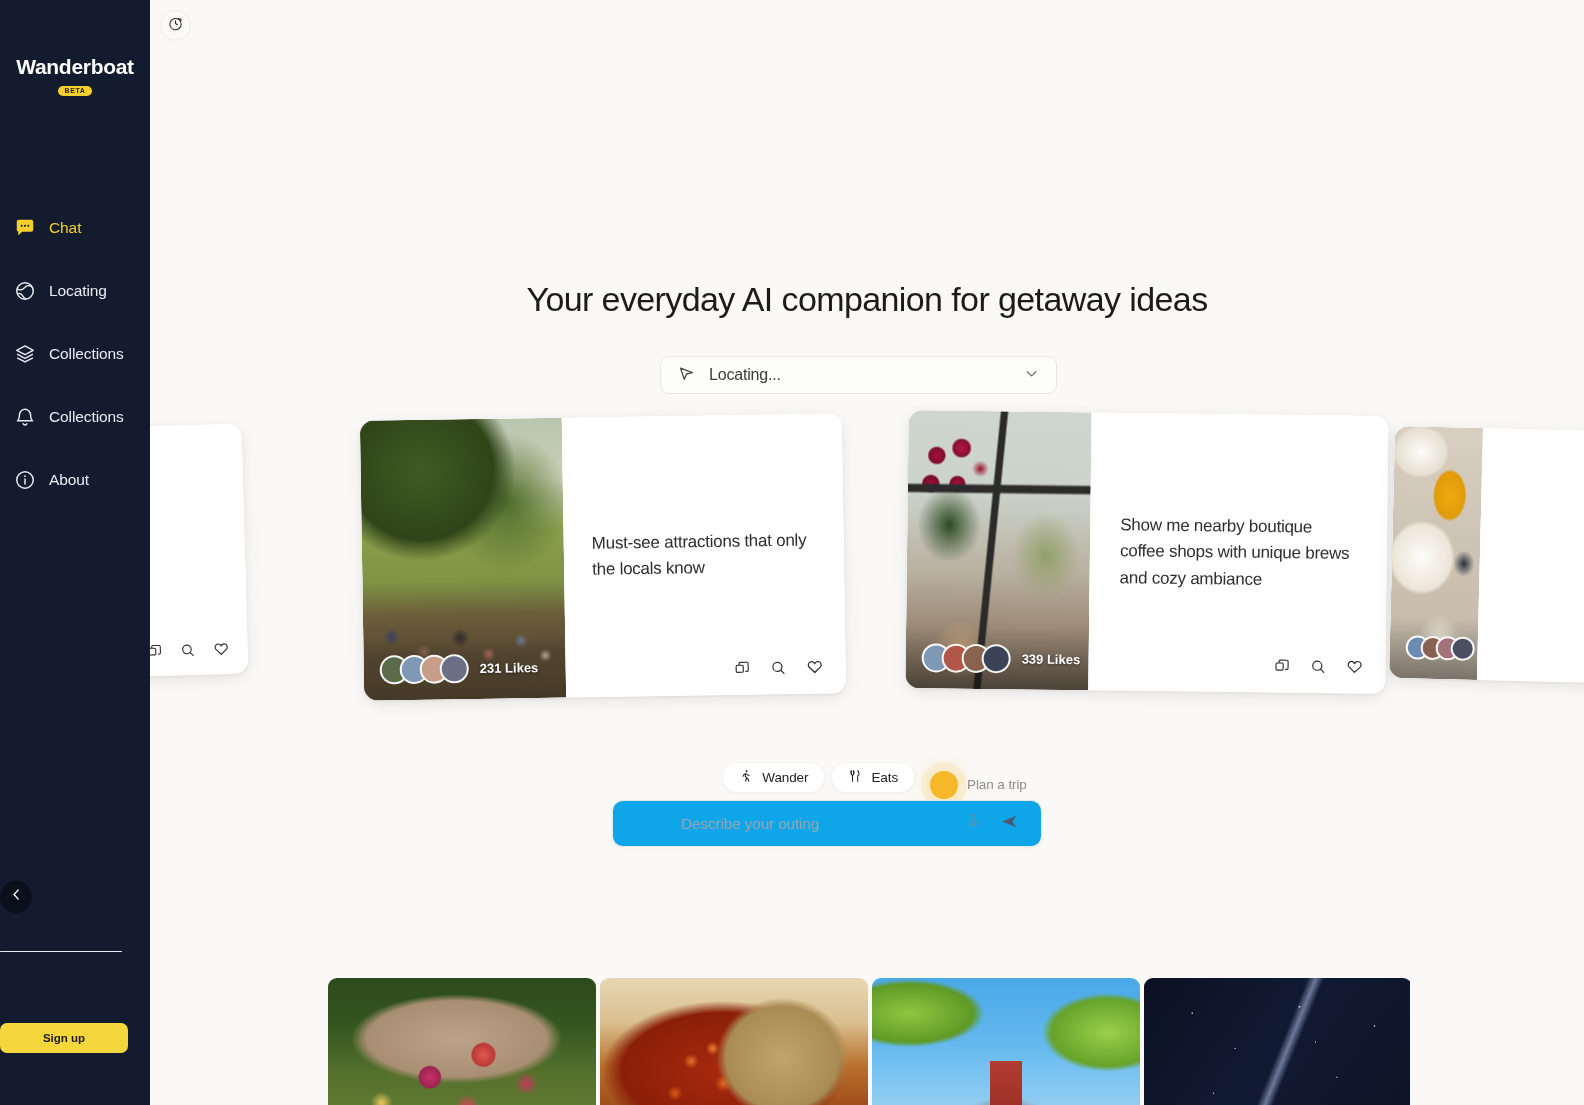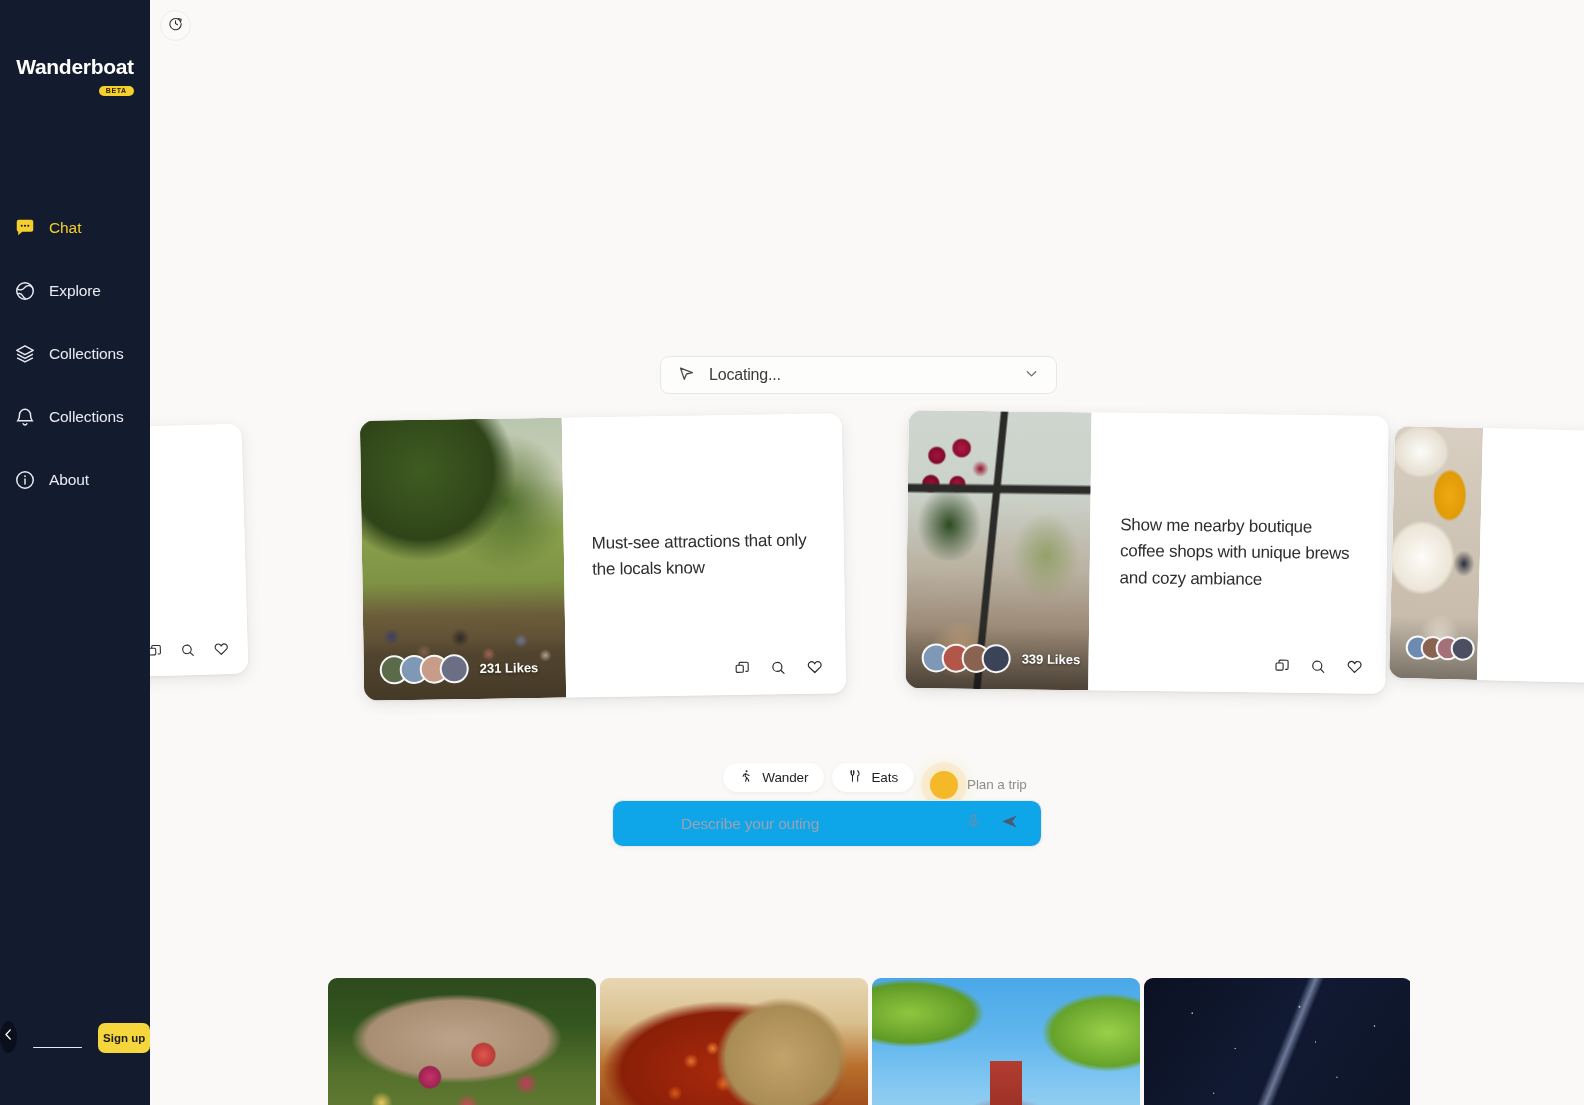--- a/index.html
+++ b/index.html
@@ -12,21 +12,21 @@
   }
 
   
   #sidebar {
     position:absolute; left:0; top:0;
     width:150px; height:1105px;
     background:#131b2e;
     display:flex; flex-direction:column;
     align-items:center;
   }
-  #brand { margin-top:55px; text-align:right; }
+  #brand { margin-top:55px; text-align:center; }
   #brand .word {
     color:#ffffff; font-size:21px; font-weight:bold;
     letter-spacing:-0.3px;
   }
   #brand .beta {
     display:inline-block; margin-top:4px;
     background:#f5d02c; color:#2a2200;
     font-size:7px; font-weight:bold; letter-spacing:0.6px;
     padding:1.5px 7px; border-radius:7px;
   }
@@ -38,21 +38,21 @@
     margin-bottom:33px; cursor:pointer;text-align:center;
   }
   .nav-item .lbl {
     font-size:15.5px; color:#e9ecf2; letter-spacing:-0.1px;
   }
   .nav-item.active .lbl { color:#f5d02c; }
   .nav-ico { width:22px; height:22px; display:block; flex:none; }
 
   #side-bottom {
     margin-top:auto; width:100%;
-    display:flex; flex-direction:row; align-items:center;gap:16px;
+    display:flex; flex-direction:column; align-items:flex-start;gap:16px;
   }
   #collapse-btn {
     width:32px; height:32px; border-radius:50%;
     background:#0a0f1c; display:flex; align-items:center; justify-content:center;
     cursor:pointer;
   }
   #side-divider {
     width:122px; height:1.5px; background:#e8eaf0;
     margin:22px 0 0 0; border-radius:1px;
   }
@@ -353,21 +353,21 @@
       <span class="lbl">Chat</span>
     </div>
 
     <div class="nav-item">
       <span class="nav-ico">
         <svg viewBox="0 0 24 24" width="22" height="22" fill="none" stroke="#e9ecf2" stroke-width="1.6">
             <circle cx="12" cy="12" r="9"></circle>
             <path d="M3.4 9.5c3 2.4 6.5 1 8.2-1.2 1.6-2.1 5-3 8.3-.6M3.6 15.2c2.6-1.1 5 .2 6 2.3.7 1.4 2 2.6 3.4 2.9"></path>
           </svg>
       </span>
-      <span class="lbl">Explore</span>
+      <span class="lbl">Locating</span>
     </div>
 
     <div class="nav-item">
       <span class="nav-ico">
         <svg viewBox="0 0 24 24" width="22" height="22" fill="none" stroke="#e9ecf2" stroke-width="1.55" stroke-linejoin="round">
             <path d="M12 3.2 21 8l-9 4.8L3 8z"></path>
             <path d="M3.4 12.2 12 16.7l8.6-4.5"></path>
             <path d="M3.4 16.2 12 20.7l8.6-4.5"></path>
           </svg>
       </span>
@@ -416,20 +416,21 @@
   <div id="history-btn">
     <span>
       <svg viewBox="0 0 24 24" width="15" height="15" fill="none" stroke="#2b2b2b" stroke-width="1.7" stroke-linecap="round">
           <path d="M20.3 9.4A9 9 0 1 0 21 12"></path>
           <path d="M16.2 4.2 21 5.3l-1.1 4.8"></path>
           <path d="M12 7.6V12l3 2"></path>
         </svg>
     </span>
   </div>
 
+  <h1 id="headline">Your everyday AI companion for getaway ideas</h1>
 
   <div id="loc-select">
     <span>
       <svg viewBox="0 0 24 24" width="19" height="19" fill="none" stroke="#4a4a4a" stroke-width="1.7" stroke-linejoin="round">
           <path d="M4.5 5.2 19.4 11 12 12.6 9.2 19.4z"></path>
         </svg>
     </span>
     <span class="loc-text">Locating...</span>
     <span>
       <svg viewBox="0 0 24 24" width="17" height="17" fill="none" stroke="#6a6a6a" stroke-width="1.7" stroke-linecap="round" stroke-linejoin="round">

